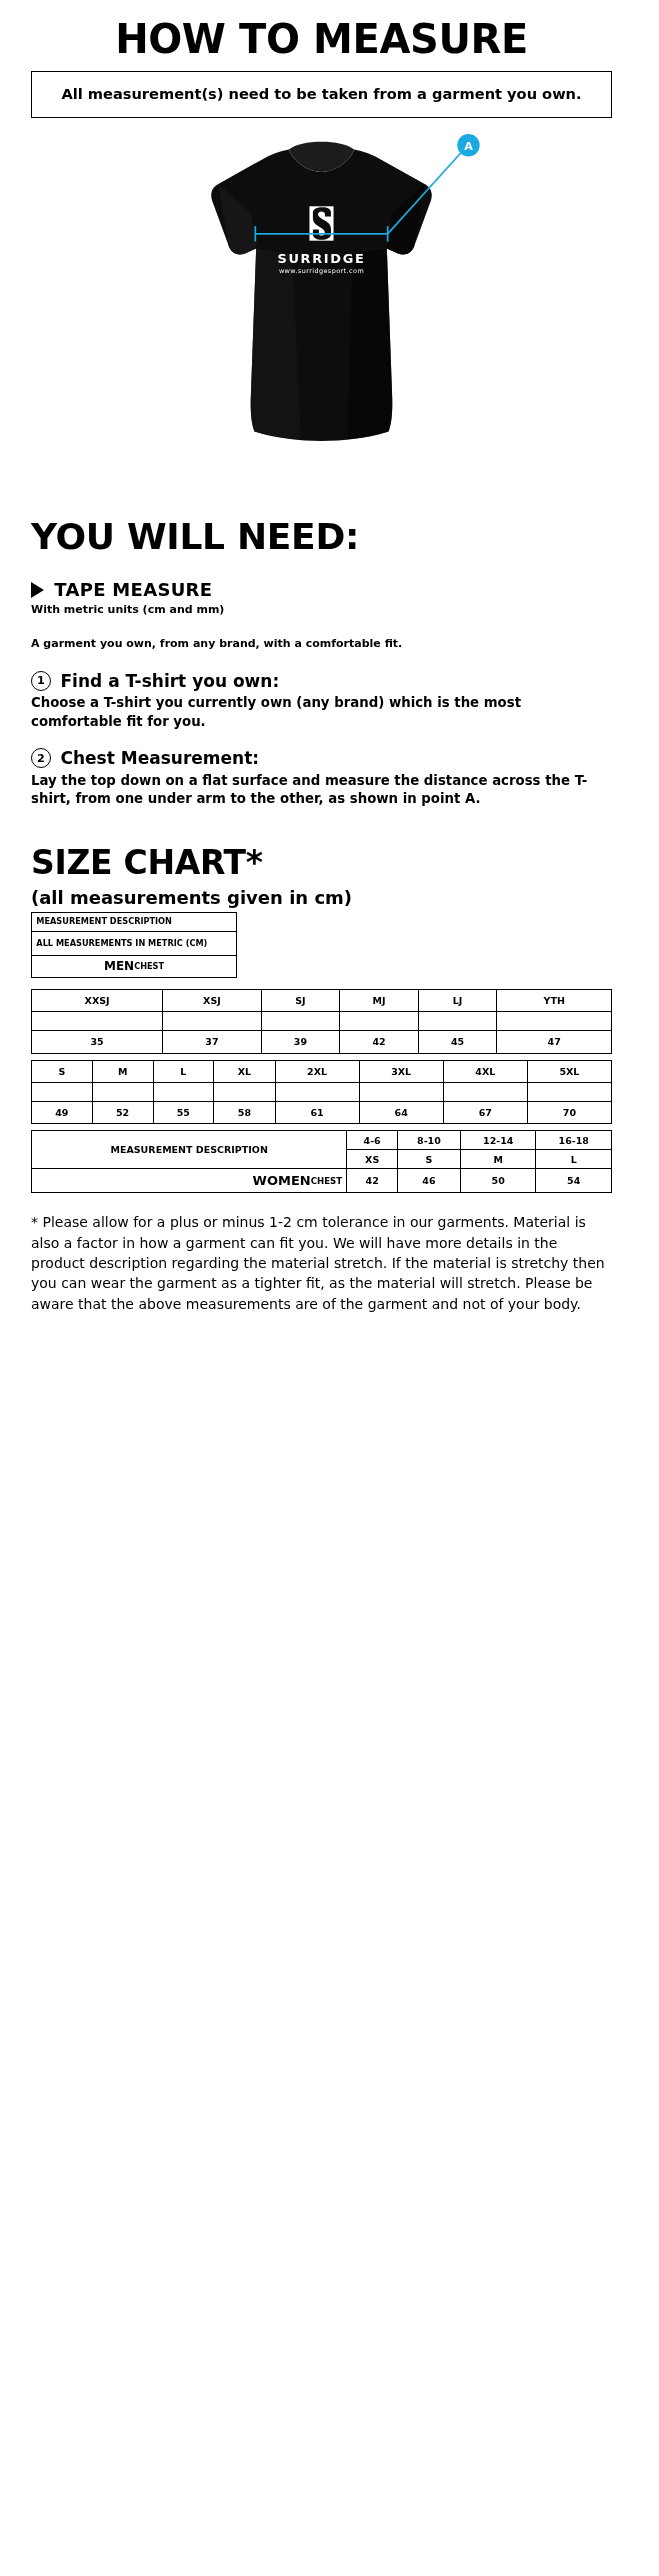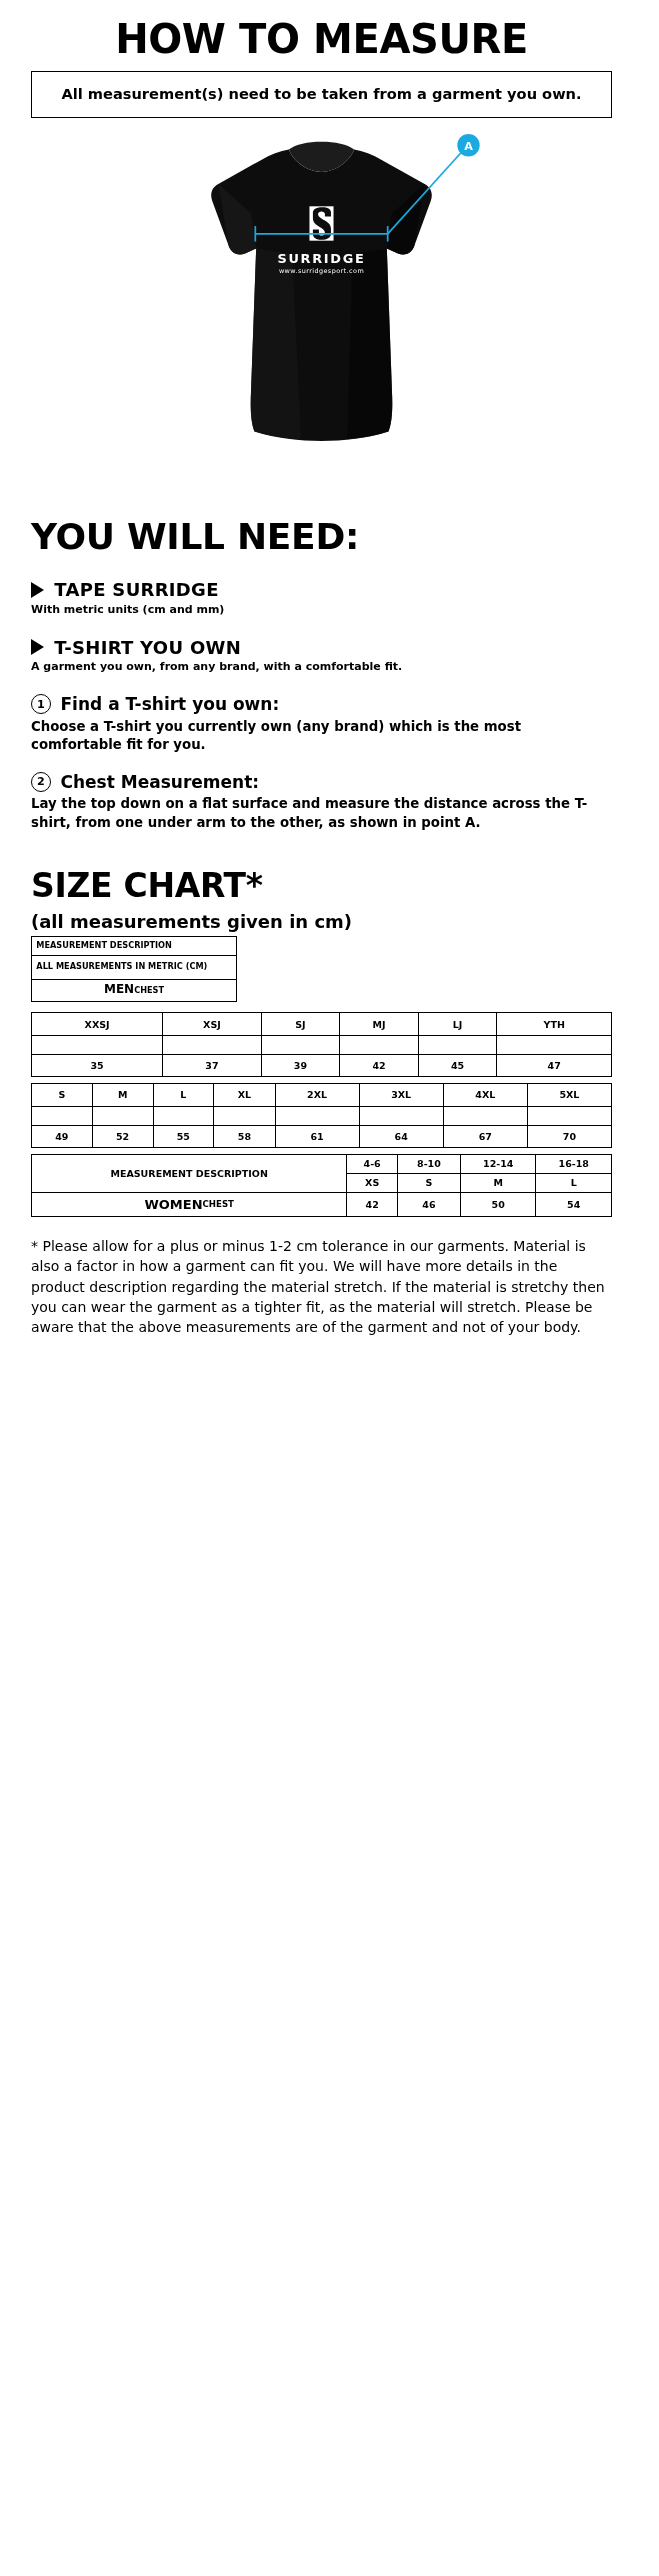--- a/index.html
+++ b/index.html
@@ -155,21 +155,21 @@
   .tbl-men td, .tbl-men2 td { height: 22.4px; padding: 1.7px; }
   .tbl-men td.blank, .tbl-men2 td.blank { height: 19px; }
 
   .tbl-women { width: 100%; margin-bottom: 19px; }
   .tbl-women td { padding: 2.6px 4.3px; height: 19px; }
   .tbl-women td.lbl-women {
     text-align: left;
     font-size: 13px;
     height: 24px;
   }
-  .tbl-women .women-row { display:flex; justify-content: center; align-items:center; }
+  .tbl-women .women-row { display:flex; justify-content: flex-end; align-items:center; }
   .tbl-women .women-row .chest { font-size: 8.6px; }
   .tbl-women td.nb { border: none; }
 
   
   .footnote {
     font-size: 14px;
     line-height: 1.45;
     margin: 5.2px 0 26px 0;
   }
 </style>
@@ -241,30 +241,26 @@
       <circle cx="381" cy="13" r="13" fill="#1ba9e1"></circle>
       <text x="381" y="18" text-anchor="middle" fill="#ffffff" font-family="'DejaVu Sans','Liberation Sans',sans-serif" font-size="13" font-weight="700">A</text>
     </svg>
   </div>
 
   <h2 class="section-title">YOU WILL NEED:</h2>
 
   <div class="need-item">
     <div class="need-head">
       <span class="tri-icon"></span>
-      <span class="need-title">TAPE SURRIDGE</span>
+      <span class="need-title">TAPE MEASURE</span>
     </div>
     <div class="need-desc">With metric units (cm and mm)</div>
   </div>
 
   <div class="need-item">
-    <div class="need-head">
-      <span class="tri-icon"></span>
-      <span class="need-title">T-SHIRT YOU OWN</span>
-    </div>
     <div class="need-desc">A garment you own, from any brand, with a comfortable fit.</div>
   </div>
 
   <div class="step">
     <div class="step-head">
       <span class="step-num">1</span>
       <span class="step-title">Find a T-shirt you own:</span>
     </div>
     <div class="step-desc">Choose a T-shirt you currently own (any brand) which is the most comfortable fit for you.</div>
   </div>

